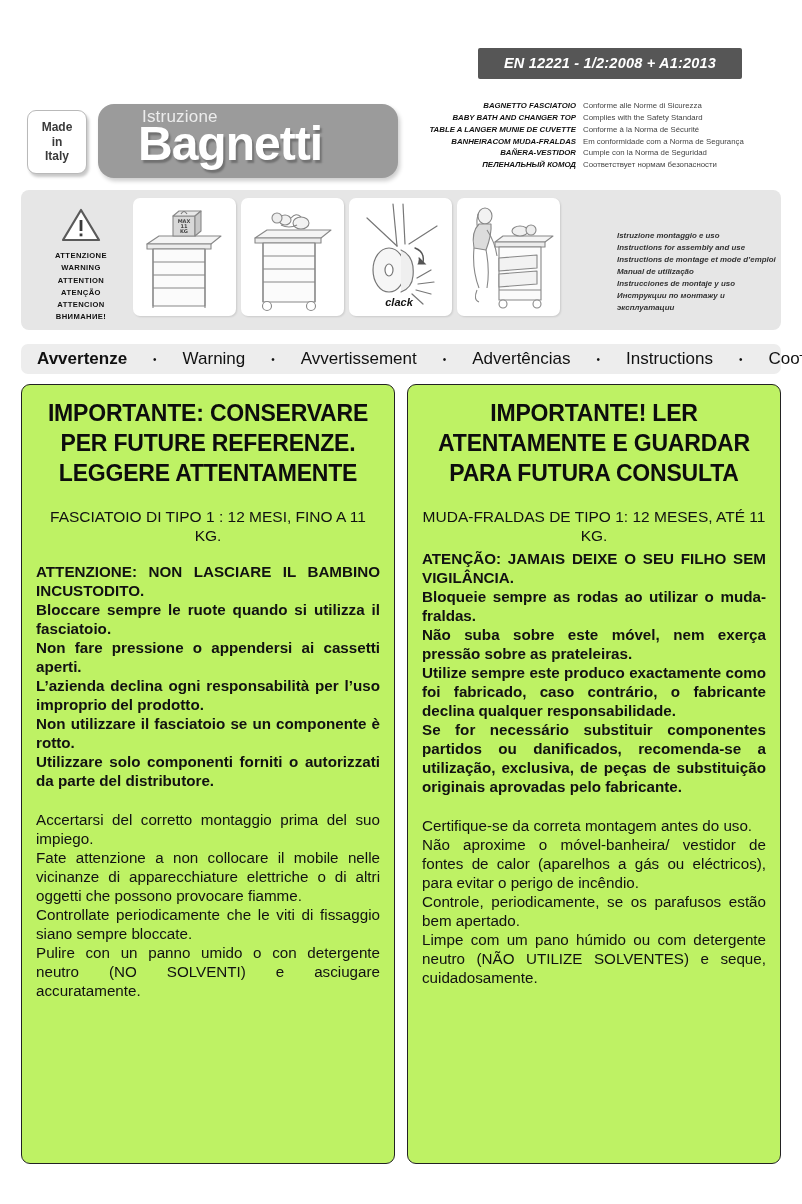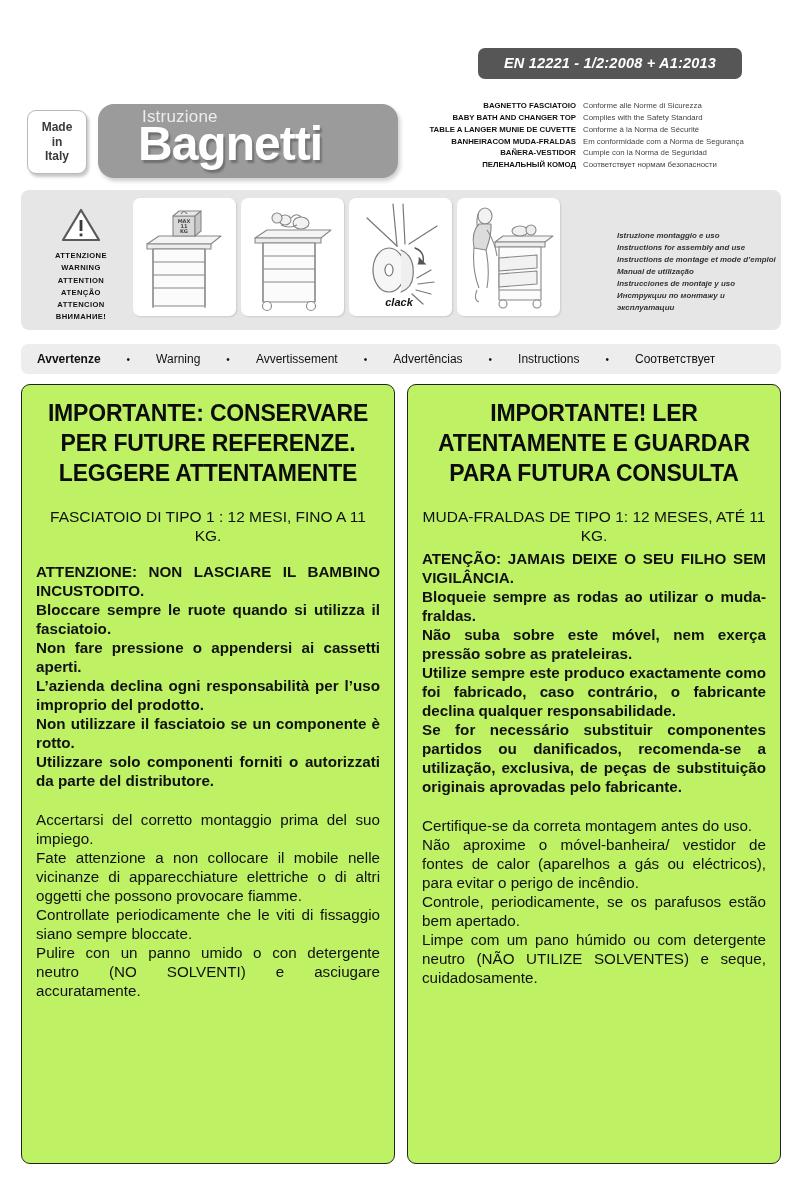--- a/index.html
+++ b/index.html
@@ -62,21 +62,21 @@
     font-family: "Liberation Sans", sans-serif;
   }
 
   
   .en-badge {
     position: absolute;
     left: 478px;
     top: 48px;
     background: #565656;
     color: #ffffff;
-    border-radius: 7px;
+    border-radius: 2px;
     padding: 7px 26px 8px 26px;
     font-style: italic;
     font-weight: bold;
     font-size: 14.5px;
     letter-spacing: 0.2px;
     white-space: nowrap;
   }
 
   
   .made-in {
@@ -139,20 +139,21 @@
     font-size: 7.8px;
     line-height: 1.52;
   }
   .conf-row {
     display: flex;
     justify-content: flex-start;
   }
   .conf-name {
     width: 172px;
     text-align: right;
+    font-style: italic;
     font-weight: bold;
     color: #111;
     padding-right: 7px;
     white-space: nowrap;
   }
   .conf-desc {
     color: #444;
     white-space: nowrap;
   }
 
@@ -223,21 +224,21 @@
     width: 760px;
     height: 30px;
     background: #ededed;
     border-radius: 7px;
     display: flex;
     align-items: center;
     box-sizing: border-box;
     padding-left: 10px;
   }
   .lang-item {
-    font-size: 12px;
+    font-size: 17px;
     color: #111;
     white-space: nowrap;
   }
   .lang-item.first { font-weight: bold; }
   .lang-sep {
     font-size: 10px;
     color: #111;
     padding: 0 0px;
   }
 

